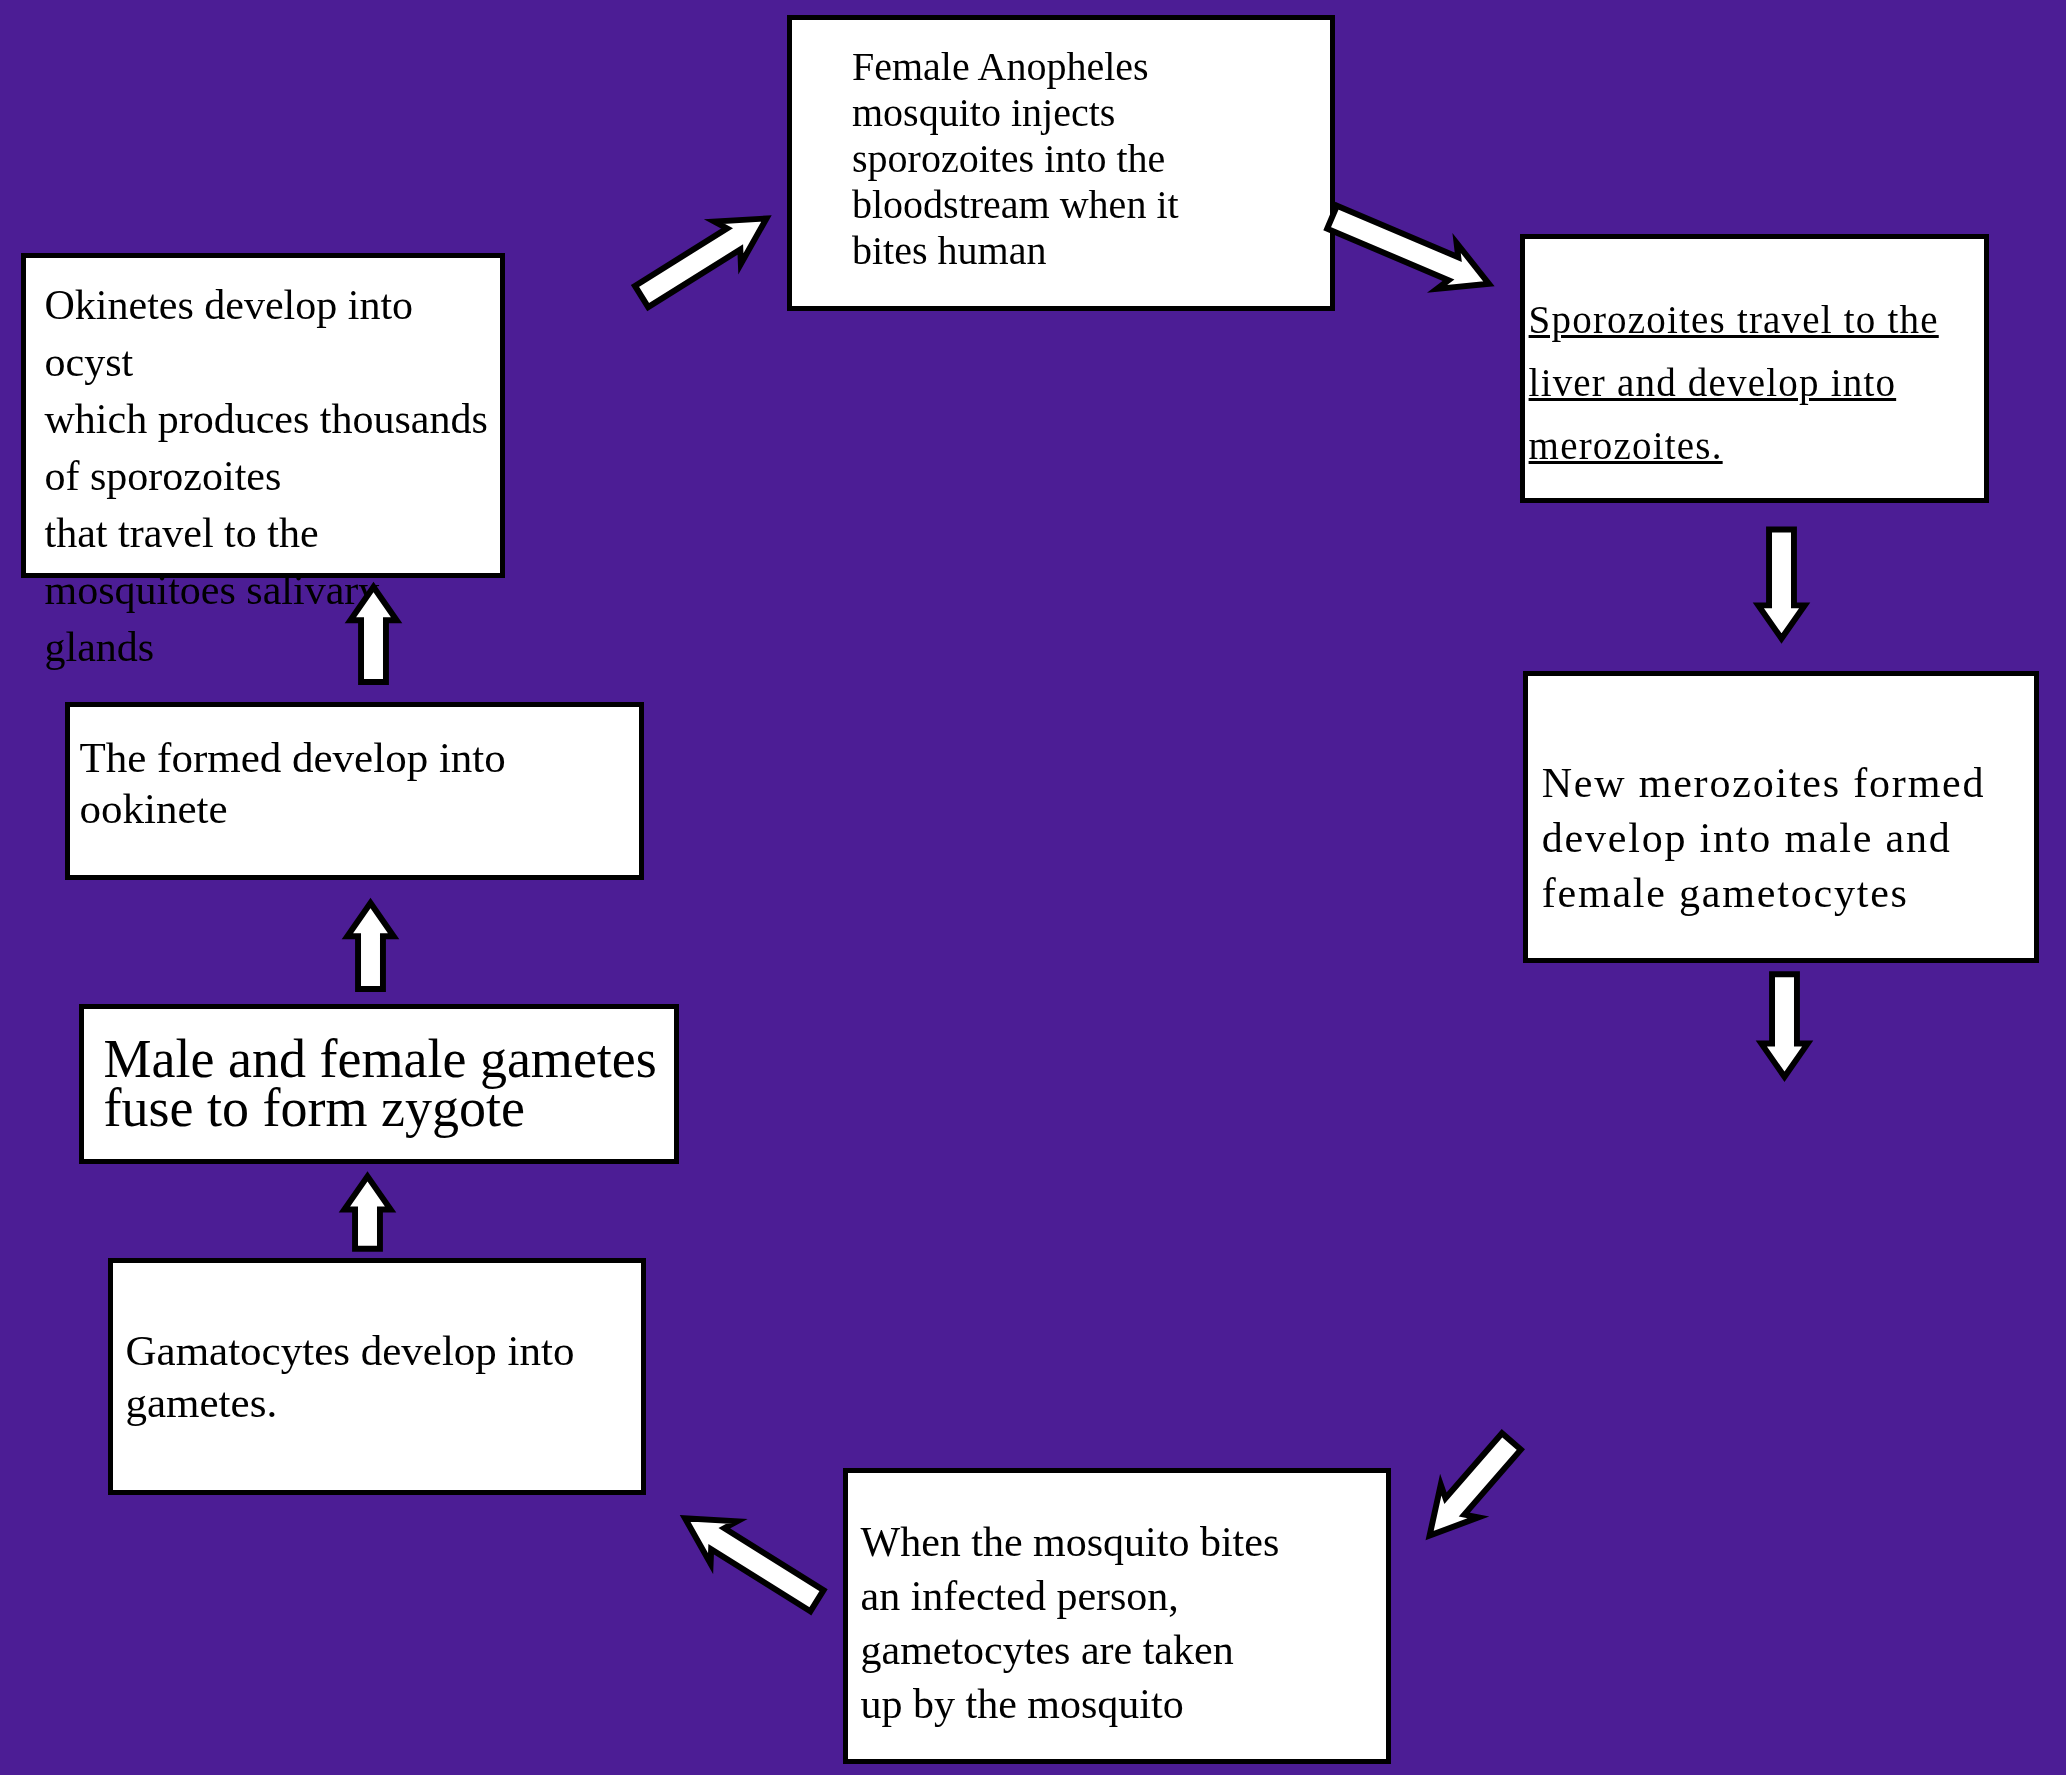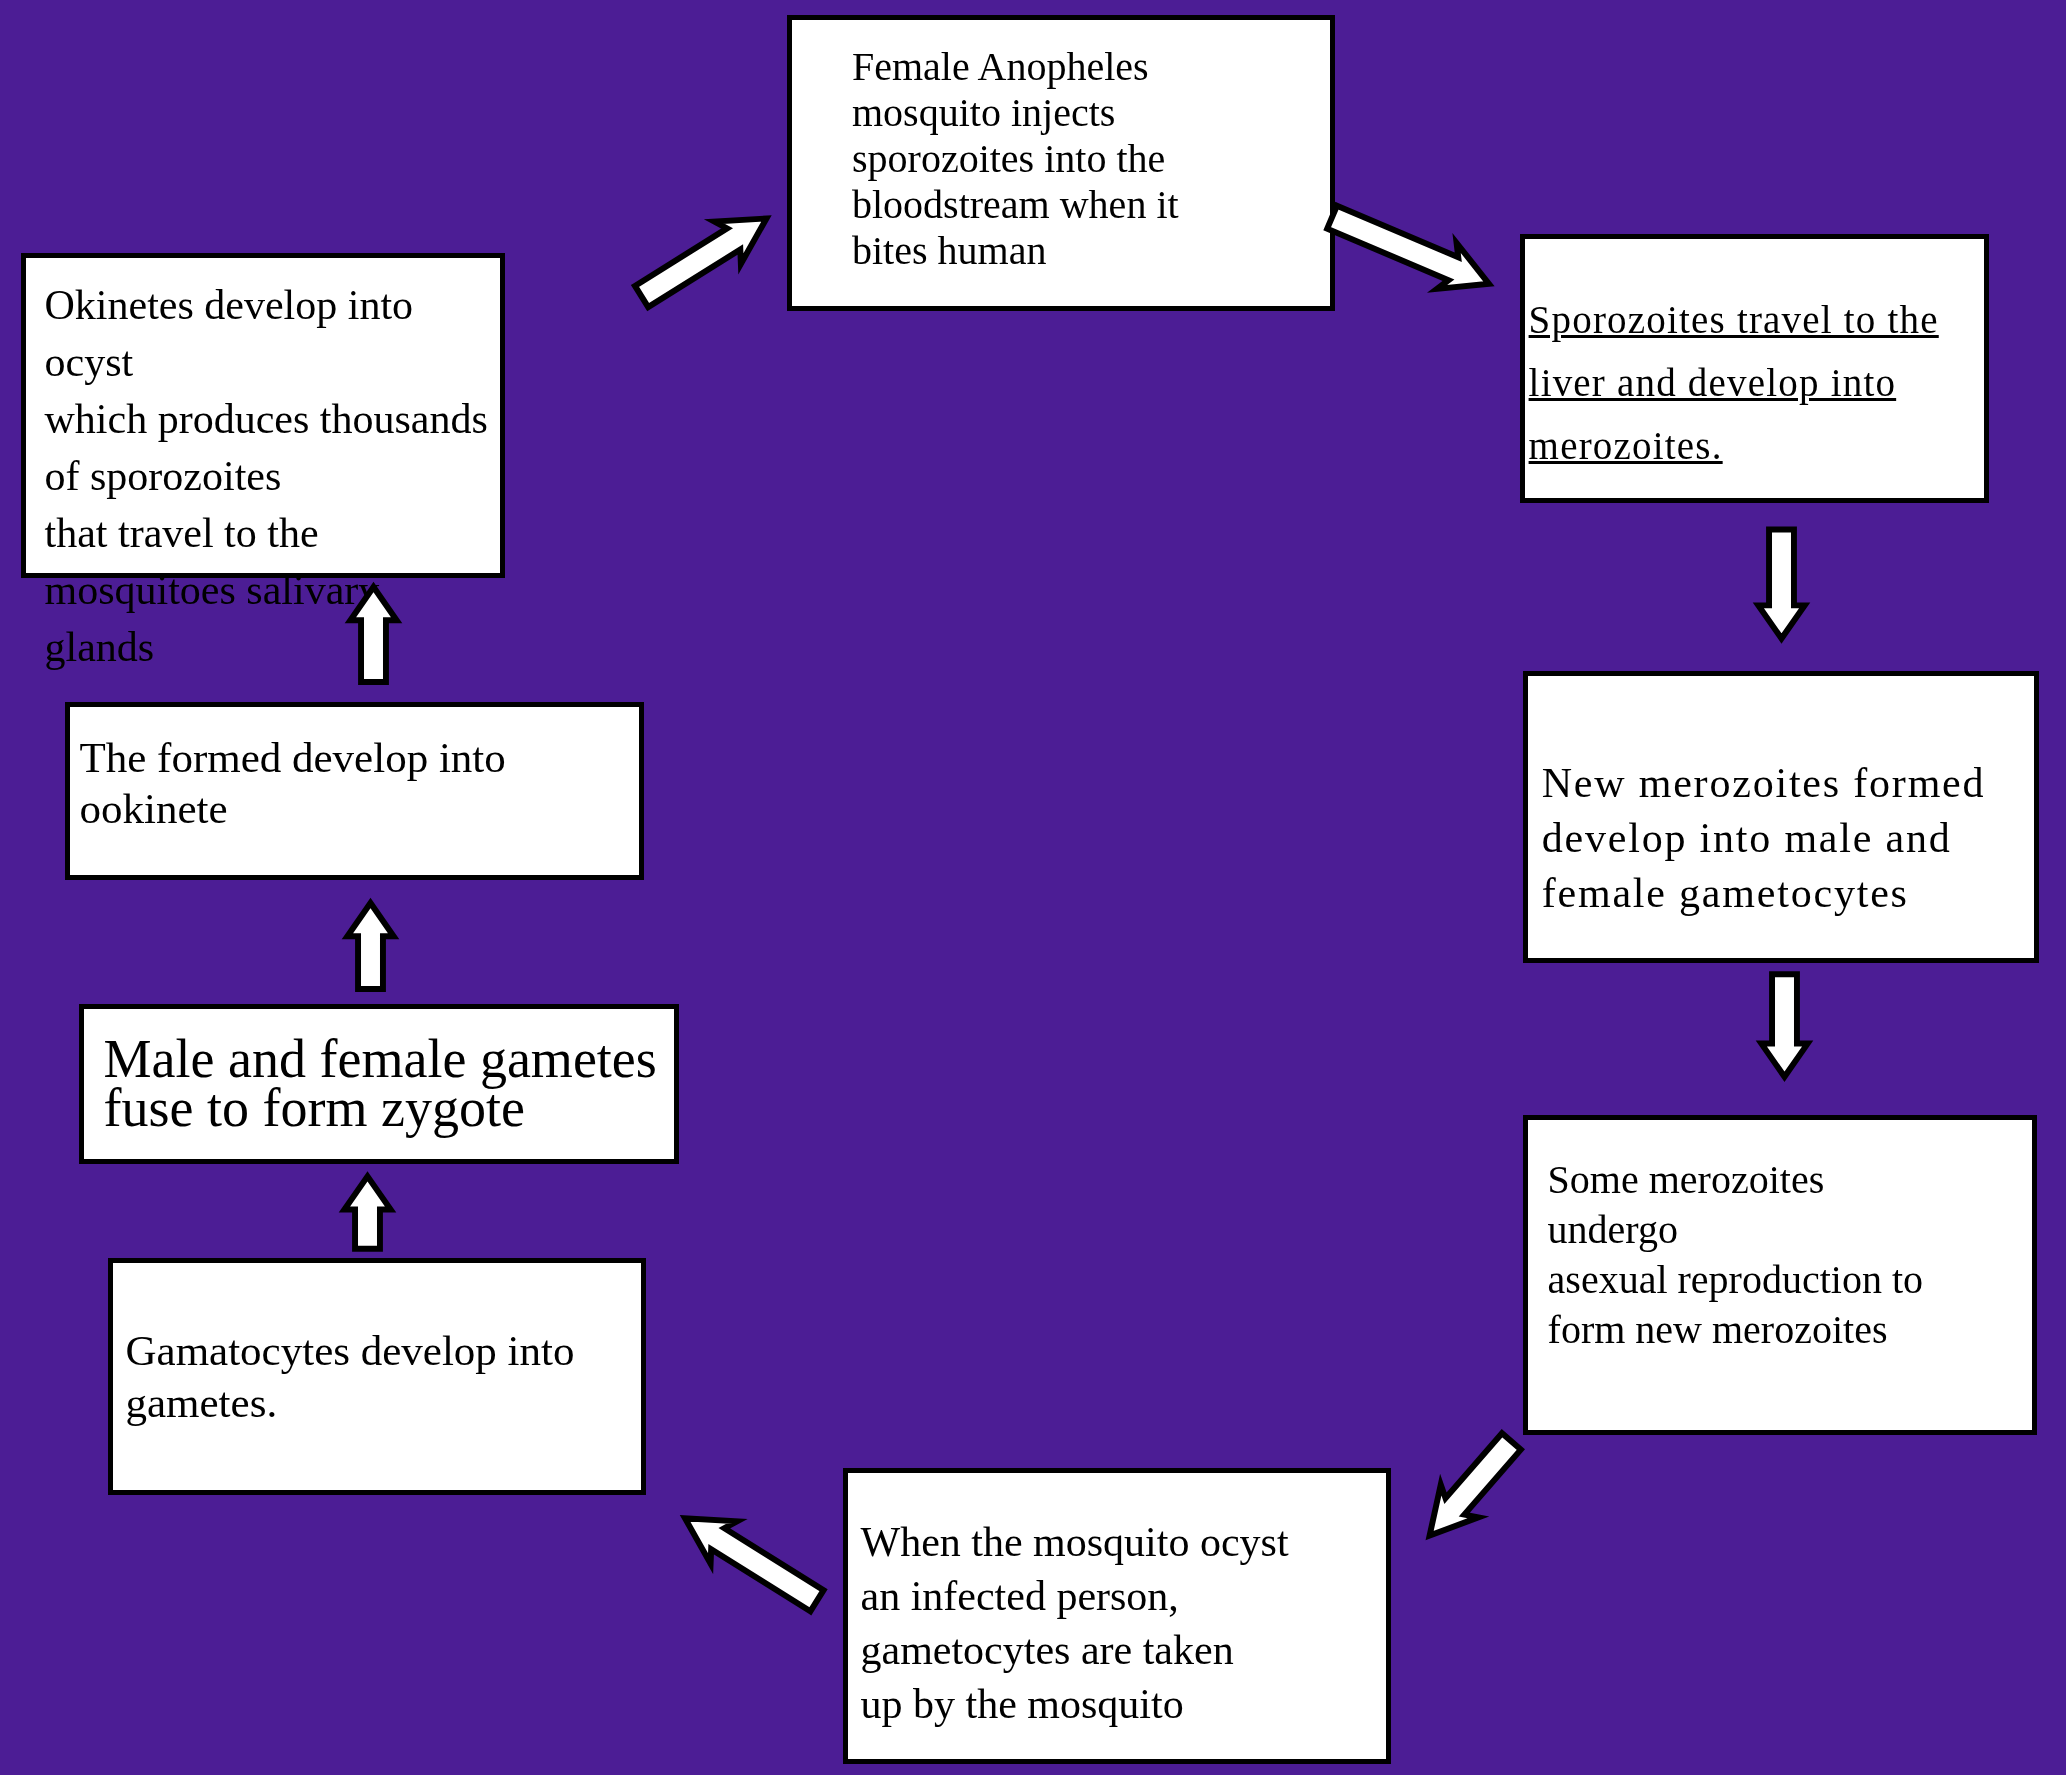--- a/index.html
+++ b/index.html
@@ -46,26 +46,22 @@
 bites human</div>
 
   <div class="box" style="left:1520px; top:234px; width:469px; height:269px; padding:49px 2.4px 0 3.6px; font-size:39px; line-height:63px; letter-spacing:1.2px;text-decoration:underline;">Sporozoites travel to the
 liver and develop into
 merozoites.</div>
 
   <div class="box" style="left:1523px; top:671px; width:516px; height:292px; padding:80px 2.4px 0 13.7px; font-size:42px; line-height:55px; letter-spacing:1.8px;">New merozoites formed
 develop into male and
 female gametocytes</div>
 
-  <div class="box" style="left:1523px; top:1115px; width:514px; height:320px; padding:35px 2.4px 0 19.6px; font-size:40px; line-height:50px;">Some merozoites
-undergo
-asexual reproduction to
-form new merozoites</div>
 
-  <div class="box" style="left:843px; top:1468px; width:548px; height:296px; padding:42px 6px 0 12.5px; font-size:42px; line-height:54px;">When the mosquito ocyst
+  <div class="box" style="left:843px; top:1468px; width:548px; height:296px; padding:42px 6px 0 12.5px; font-size:42px; line-height:54px;">When the mosquito bites
 an infected person,
 gametocytes are taken
 up by the mosquito</div>
 
   <div class="box" style="left:108px; top:1258px; width:538px; height:237px; padding:62px 2.4px 0 12.5px; font-size:43px; line-height:52px;">Gamatocytes develop into
 gametes.</div>
 
   <div class="box" style="left:79px; top:1004px; width:600px; height:160px; padding:26px 6px 0 19.6px; font-size:54px; line-height:49px;">Male and female gametes
 fuse to form zygote</div>
 

